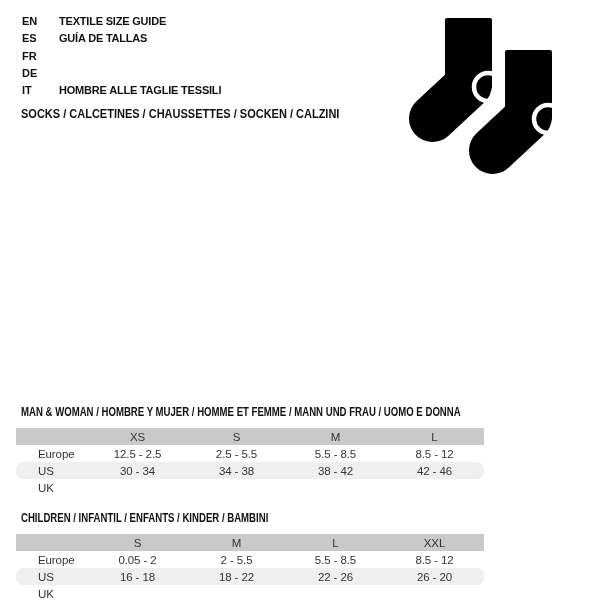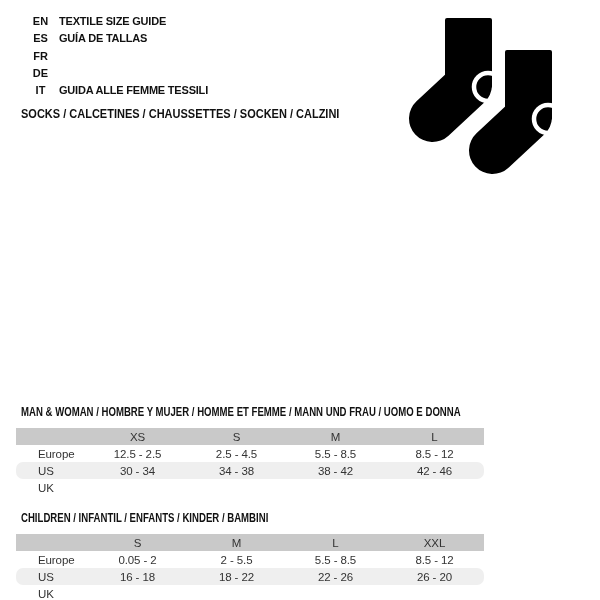--- a/index.html
+++ b/index.html
@@ -10,21 +10,21 @@
     --title-text:#111111;
   }
   html,body{margin:0;padding:0;}
   body{
     width:600px;height:600px;position:relative;overflow:hidden;
     background:var(--page-bg);
     font-family:"Liberation Sans", sans-serif;
   }
   .lang-block{position:absolute;left:22px;top:13px;}
   .lang-row{display:flex;line-height:17.3px;font-size:11px;font-weight:bold;color:var(--title-text);}
-  .lang-code{width:37px;flex:0 0 37px;text-align:center;}
+  .lang-code{width:37px;flex:0 0 37px;}
   .lang-label{white-space:nowrap;letter-spacing:-0.2px;}
   .category-line{
     position:absolute;left:21px;top:107px;
     font-size:12.5px;font-weight:bold;color:var(--title-text);
     white-space:nowrap;transform:scaleX(0.88);transform-origin:0 50%;
   }
   .socks{position:absolute;left:400px;top:5px;color:#000;}
   .table-host{position:absolute;left:16px;width:468px;}
   #table-man-woman{top:406px;}
   #table-children{top:512px;}
@@ -56,21 +56,21 @@
     <span class="lang-label">GUÍA DE TALLAS</span>
   </div>
   <div class="lang-row">
     <span class="lang-code">FR</span>
   </div>
   <div class="lang-row">
     <span class="lang-code">DE</span>
   </div>
   <div class="lang-row">
     <span class="lang-code">IT</span>
-    <span class="lang-label">GUIDA ALLE FEMME TESSILI</span>
+    <span class="lang-label">HOMBRE ALLE TAGLIE TESSILI</span>
   </div>
 </div>
 
 <div class="category-line">SOCKS / CALCETINES / CHAUSSETTES / SOCKEN / CALZINI</div>
 
 <svg class="socks" width="180" height="180" viewBox="400 5 180 180" aria-hidden="true" style="color: rgb(0, 0, 0);">
   <defs>
     <g id="sock">
       <rect x="445" y="18" width="47" height="70" rx="2" fill="currentColor"></rect>
       <path d="M468.5 85 L432.5 118.5" stroke="currentColor" stroke-width="47" stroke-linecap="round" fill="none"></path>
@@ -87,21 +87,21 @@
       <div class="trow head">
         <div class="tcell region">Europe</div>
         <div class="tcell">XS</div>
         <div class="tcell">S</div>
         <div class="tcell">M</div>
         <div class="tcell">L</div>
       </div>
       <div class="trow">
         <div class="tcell region">US</div>
         <div class="tcell">12.5 - 2.5</div>
-        <div class="tcell">2.5 - 4.5</div>
+        <div class="tcell">2.5 - 5.5</div>
         <div class="tcell">5.5 - 8.5</div>
         <div class="tcell">8.5 - 12</div>
       </div>
       <div class="trow alt">
         <div class="tcell region">UK</div>
         <div class="tcell">30 - 34</div>
         <div class="tcell">34 - 38</div>
         <div class="tcell">38 - 42</div>
         <div class="tcell">42 - 46</div>
       </div>

